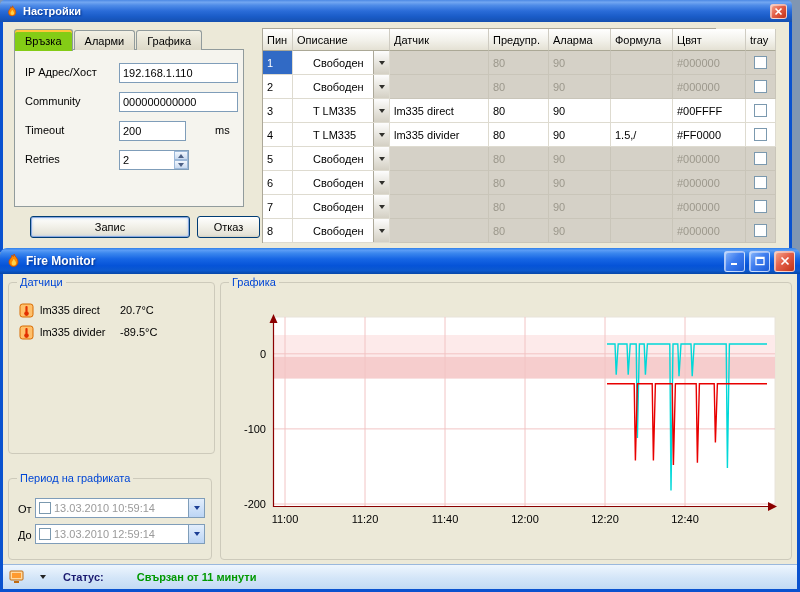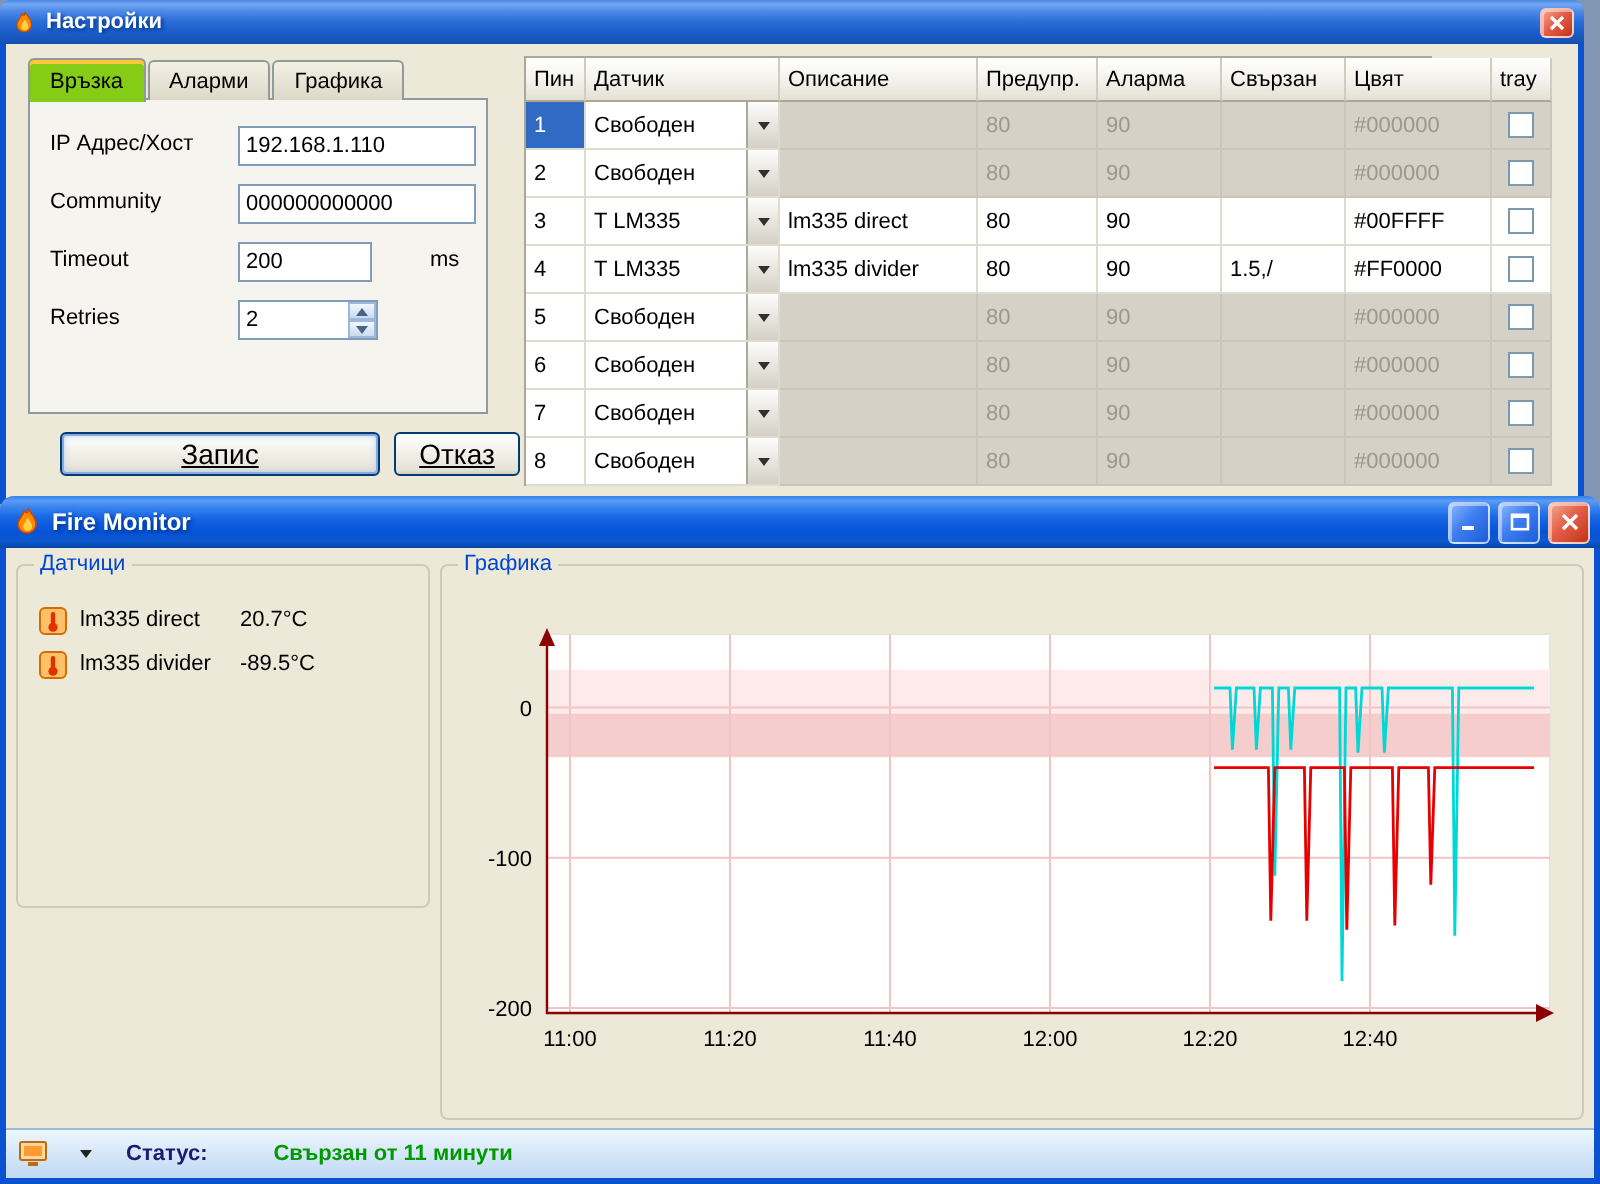--- a/index.html
+++ b/index.html
@@ -32,34 +32,34 @@
   .tabpanel{position:absolute;left:11px;top:27px;width:230px;height:158px;border:1px solid #919b9c;background:#f5f4ee;}
   .flabel{position:absolute;left:10px;}
   .txt{position:absolute;height:20px;border:1px solid #7f9db9;background:#fff;font-size:11px;padding:0 3px;}
   .unit{position:absolute;}
   .spin{position:absolute;left:104px;top:100px;width:70px;height:20px;}
   .spin .txt{left:0;top:0;width:70px;padding-right:16px;}
   .spin-btns{position:absolute;right:1px;top:1px;width:14px;height:18px;display:flex;flex-direction:column;}
   .spin-btn{flex:1;border:1px solid #9db9d9;background:linear-gradient(#f2f7fd,#c9daf0);display:flex;align-items:center;justify-content:center;}
   .tri-up{width:0;height:0;border-left:3px solid transparent;border-right:3px solid transparent;border-bottom:4px solid #4d6185;}
   .tri-dn{width:0;height:0;border-left:3px solid transparent;border-right:3px solid transparent;border-top:4px solid #4d6185;}
-  .xp-btn{position:absolute;height:22px;border:1px solid #003c74;border-radius:3px;font-size:14px;
-    background:linear-gradient(180deg,#ffffff,#f2f1ea 45%,#e4e2d6 90%,#d2cfc0);cursor:default;text-decoration:underline;}
+  .xp-btn{position:absolute;height:22px;border:1px solid #003c74;border-radius:3px;font-size:11px;
+    background:linear-gradient(180deg,#ffffff,#f2f1ea 45%,#e4e2d6 90%,#d2cfc0);cursor:default;}
   .xp-btn.default{box-shadow:inset 0 0 0 1px #89a8e0, inset 0 0 3px 1px #bcd2f0;}
 
   .ptable{position:absolute;left:259px;top:6px;width:454px;border-left:1px solid #aca899;border-top:1px solid #aca899;background:#fff;}
   .thead,.trow{display:grid;grid-template-columns:30px 97px 99px 60px 62px 62px 73px 30px;}
   .th{height:22px;display:flex;align-items:center;padding:0 4px;background:linear-gradient(#ffffff,#f2f1ea 55%,#e4e1d4);
     border-right:1px solid #cfccc2;border-bottom:1px solid #aba896;}
   .td{height:24px;display:flex;align-items:center;padding:0 4px;background:#fff;
     border-right:1px solid #dedbd0;border-bottom:1px solid #dedbd0;overflow:hidden;white-space:nowrap;}
   .td.dis{background:#d5d1c7;color:#9c988c;border-color:#c9c5b9;}
   .td.pin.sel{background:#316ac5;color:#fff;}
   .td.combo{padding:0;}
-  .combo-text{flex:1;padding-left:4px;}
+  .combo-text{flex:1;padding-left:20px;}
   .combo-btn{width:16px;height:100%;display:flex;align-items:center;justify-content:center;flex:0 0 auto;
     border-left:1px solid #aca899;background:linear-gradient(180deg,#fdfdfd,#e8e6df 50%,#d4d0c4);}
   .combo-btn .arr{width:0;height:0;border-left:3.5px solid transparent;border-right:3.5px solid transparent;border-top:4px solid #30302c;}
   .td.tray{justify-content:center;}
   .cbx{width:13px;height:13px;background:#fff;border:1px solid #7b99af;display:inline-block;flex:0 0 auto;}
 
   
   .fire{left:0;top:248px;width:800px;height:344px;z-index:2;}
   .groupbox{position:absolute;border:1px solid #cdcabb;border-radius:4px;}
   .gb-title{position:absolute;top:-7px;left:8px;background:#ece9d8;padding:0 3px;color:#0046d5;}
@@ -134,25 +134,25 @@
           </div>
         </div>
       </div>
 
       <button class="xp-btn default" style="left:27px;top:194px;width:160px">Запис</button>
       <button class="xp-btn" style="left:194px;top:194px;width:63px">Отказ</button>
 
       <div class="ptable">
         <div class="thead">
             <div class="th">Пин</div>
+            <div class="th">Описание</div>
             <div class="th">Датчик</div>
-            <div class="th">Описание</div>
             <div class="th">Предупр.</div>
             <div class="th">Аларма</div>
-            <div class="th">Свързан</div>
+            <div class="th">Формула</div>
             <div class="th">Цвят</div>
             <div class="th">tray</div>
           </div>
         <div class="tbody">
             <div class="trow">
               <div class="td pin sel">1</div>
               <div class="td combo">
                 <span class="combo-text">Свободен</span>
                 <span class="combo-btn">
                   <i class="arr"></i>
@@ -340,20 +340,39 @@
                   <rect x="6.4" y="3" width="2.2" height="6" rx="1" fill="#e23000"></rect>
                   <circle cx="7.5" cy="10.6" r="2.3" fill="#e23000"></circle>
                 </svg>
               </span>
               <span class="sensor-name">lm335 divider</span>
               <span class="sensor-value">-89.5°C</span>
             </div>
           </div>
       </div>
 
+      <div class="groupbox gb-period">
+        <span class="gb-title">Период на графиката</span>
+        <span class="plabel" style="top:24px">От</span>
+        <div class="dtcombo" style="top:19px">
+          <span class="cbx"></span>
+          <span class="dt-text">13.03.2010 10:59:14</span>
+          <span class="combo-btn blue">
+              <i class="arr"></i>
+            </span>
+        </div>
+        <span class="plabel" style="top:50px">До</span>
+        <div class="dtcombo" style="top:45px">
+          <span class="cbx"></span>
+          <span class="dt-text">13.03.2010 12:59:14</span>
+          <span class="combo-btn blue">
+              <i class="arr"></i>
+            </span>
+        </div>
+      </div>
 
       <div class="groupbox gb-chart">
         <span class="gb-title">Графика</span>
         <div class="chart-wrap">
           <svg width="556" height="226" viewBox="-40 -8 556 226">
               <rect x="0" y="0" width="502" height="190" fill="#ffffff" stroke="#e8e4da"></rect>
               <rect x="0" y="18.0" width="502" height="21.8" fill="#fdeaea"></rect>
               <rect x="0" y="39.8" width="502" height="21.8" fill="#f6cdcd"></rect>
               <line x1="12" y1="0" x2="12" y2="190" stroke="#f2c4c4"></line>
               <line x1="92" y1="0" x2="92" y2="190" stroke="#f2c4c4"></line>

